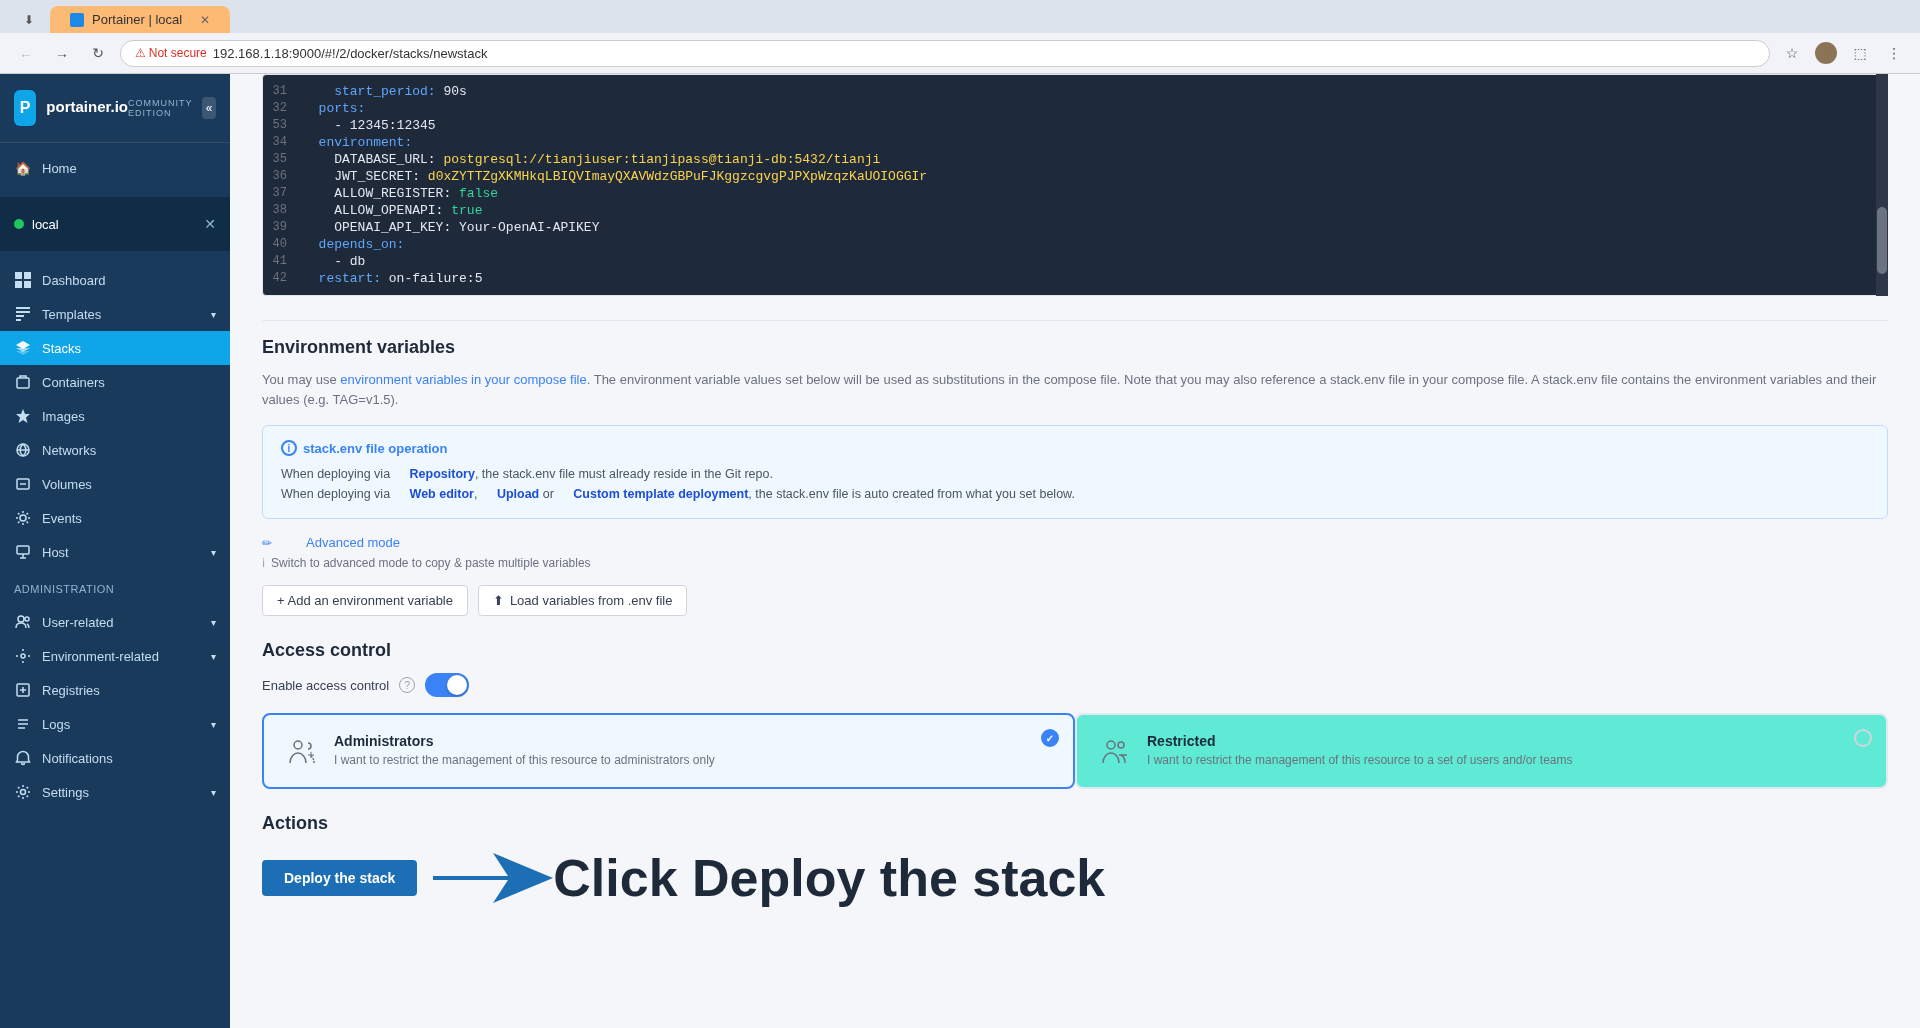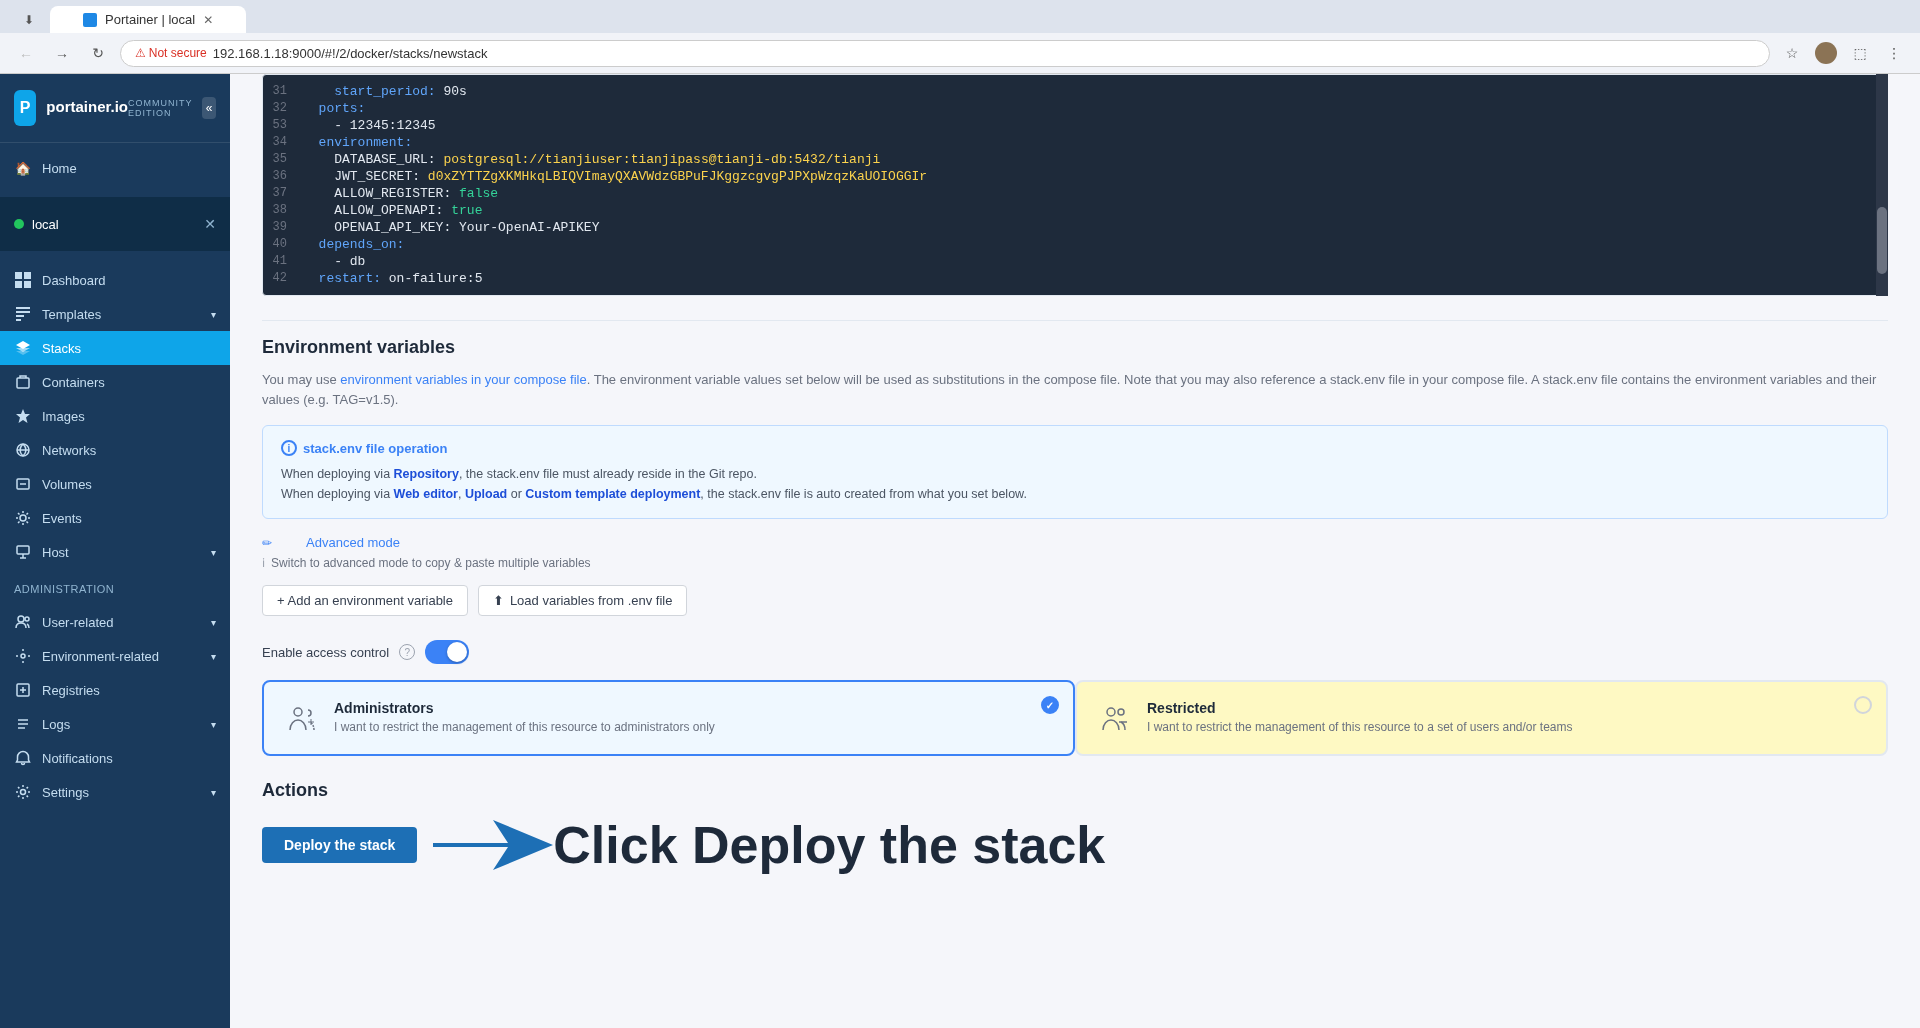--- a/index.html
+++ b/index.html
@@ -1,21 +1,21 @@
 <!DOCTYPE html>
 <html><head>
   <meta charset="utf-8">
   <style>
     * { box-sizing: border-box; margin: 0; padding: 0; }
     body { font-family: -apple-system, BlinkMacSystemFont, 'Segoe UI', sans-serif; background: #f5f6fa; display: flex; flex-direction: column; height: 1028px; overflow: hidden; }
 
     
     .browser-chrome { background: #dde3ed; padding: 0; flex-shrink: 0; }
     .browser-tabs { display: flex; align-items: flex-end; padding: 6px 0 0 8px; background: #dde3ed; }
-    .browser-tab { background: #ffffff; border-radius: 8px 8px 0 0; padding: 6px 33px; font-size: 13px; color: #333; display: flex; align-items: center; gap: 8px; min-width: 180px; }
+    .browser-tab { background: #fdba74; border-radius: 8px 8px 0 0; padding: 6px 20px; font-size: 13px; color: #333; display: flex; align-items: center; gap: 8px; min-width: 180px; }
     .browser-tab .tab-favicon { width: 14px; height: 14px; background: #1e88e5; border-radius: 2px; flex-shrink: 0; }
     .browser-tab .tab-close { margin-left: auto; color: #666; cursor: pointer; font-size: 12px; }
     .browser-tab-inactive { background: transparent; border-radius: 8px 8px 0 0; padding: 6px 16px; font-size: 13px; color: #555; display: flex; align-items: center; gap: 6px; }
     .browser-toolbar { background: #f1f3f8; display: flex; align-items: center; padding: 6px 12px; gap: 8px; border-bottom: 1px solid #ccc; }
     .browser-nav-btn { width: 28px; height: 28px; border-radius: 50%; display: flex; align-items: center; justify-content: center; cursor: pointer; color: #555; font-size: 14px; background: none; border: none; }
     .browser-nav-btn.disabled { color: #bbb; cursor: default; }
     .address-bar { flex: 1; background: #fff; border: 1px solid #ccc; border-radius: 20px; padding: 5px 14px; font-size: 13px; color: #333; display: flex; align-items: center; gap: 6px; }
     .address-bar .not-secure { color: #d93025; font-size: 12px; display: flex; align-items: center; gap: 3px; }
     .address-bar .url { color: #333; }
     .browser-actions { display: flex; align-items: center; gap: 6px; }
@@ -66,21 +66,21 @@
     .section-title { font-size: 18px; font-weight: 600; color: #1e2a3a; margin-bottom: 12px; }
     .section-desc { font-size: 13px; color: #6b7280; margin-bottom: 16px; line-height: 1.5; }
     .section-desc a { color: #3b82f6; text-decoration: none; }
 
     
     .info-box { background: #eff8ff; border: 1px solid #bfdbfe; border-radius: 6px; padding: 14px 18px; margin-bottom: 16px; }
     .info-box-title { color: #3b82f6; font-size: 13px; font-weight: 600; display: flex; align-items: center; gap: 6px; margin-bottom: 8px; }
     .info-box-title .info-icon { width: 16px; height: 16px; border: 2px solid #3b82f6; border-radius: 50%; display: flex; align-items: center; justify-content: center; font-size: 10px; font-weight: bold; }
     .info-box-text { font-size: 12.5px; color: #4b5563; line-height: 1.6; }
     .info-box-text a { color: #3b82f6; text-decoration: none; }
-    .info-box-text strong { font-weight: 600; color: #1d4ed8; }
+    .info-box-text strong { font-weight: 600; color: #1d4ed8; margin-left: 16px; }
 
     
     .advanced-mode { display: flex; align-items: center; gap: 6px; margin-bottom: 4px; cursor: pointer; }
     .advanced-mode-icon { color: #3b82f6; font-size: 12px; }
     .advanced-mode-text { color: #3b82f6; font-size: 13px; margin-left: 28px; }
     .advanced-mode-hint { font-size: 12px; color: #6b7280; margin-bottom: 14px; display: flex; align-items: center; gap: 6px; }
     .advanced-mode-hint .hint-icon { color: #9ca3af; }
 
     
     .env-buttons { display: flex; gap: 10px; margin-bottom: 24px; }
@@ -91,21 +91,21 @@
     .enable-ac { display: flex; align-items: center; gap: 10px; margin-bottom: 16px; }
     .enable-ac-label { font-size: 13px; color: #374151; }
     .enable-ac-help { width: 16px; height: 16px; border: 1px solid #9ca3af; border-radius: 50%; display: flex; align-items: center; justify-content: center; font-size: 10px; color: #9ca3af; cursor: pointer; }
 
     
     .toggle { width: 44px; height: 24px; background: #3b82f6; border-radius: 12px; position: relative; cursor: pointer; }
     .toggle-knob { width: 20px; height: 20px; background: #fff; border-radius: 50%; position: absolute; top: 2px; right: 2px; transition: right 0.2s; box-shadow: 0 1px 3px rgba(0,0,0,0.3); }
 
     
     .access-cards { display: grid; grid-template-columns: 1fr 1fr; }
-    .access-card { background: #fef9c3; border: 2px solid #e2e8f0; border-radius: 8px; padding: 18px 20px; display: flex; align-items: flex-start; gap: 14px; position: relative; cursor: pointer; }
+    .access-card { background: #5eead4; border: 2px solid #e2e8f0; border-radius: 8px; padding: 18px 20px; display: flex; align-items: flex-start; gap: 14px; position: relative; cursor: pointer; }
     .access-card.selected { border-color: #3b82f6; background: #eff8ff; }
     .access-card .card-radio { position: absolute; top: 14px; right: 14px; width: 18px; height: 18px; border-radius: 50%; border: 2px solid #d1d5db; display: flex; align-items: center; justify-content: center; }
     .access-card.selected .card-radio { border-color: #3b82f6; background: #3b82f6; }
     .access-card.selected .card-radio::after { content: '✓'; color: #fff; font-size: 10px; font-weight: bold; }
     .access-card .card-icon { width: 36px; height: 36px; display: flex; align-items: center; justify-content: center; color: #6b7280; flex-shrink: 0; }
     .access-card .card-body .card-title { font-size: 14px; font-weight: 700; color: #1e2a3a; margin-bottom: 4px; }
     .access-card .card-body .card-desc { font-size: 12px; color: #6b7280; }
 
     
     .actions-section { background: #f5f6fa; }
@@ -429,20 +429,21 @@
 
       <div class="env-buttons">
         <button class="btn-outline">+ Add an environment variable</button>
         <button class="btn-outline">
           <span>⬆</span>
           <span>Load variables from .env file</span>
         </button>
       </div>
 
       <div class="access-control-section">
+        <h2 class="section-title">Access control</h2>
 
         <div class="enable-ac">
           <span class="enable-ac-label">Enable access control</span>
           <span class="enable-ac-help">?</span>
           <div class="toggle">
             <div class="toggle-knob"></div>
           </div>
         </div>
 
         <div class="access-cards">

